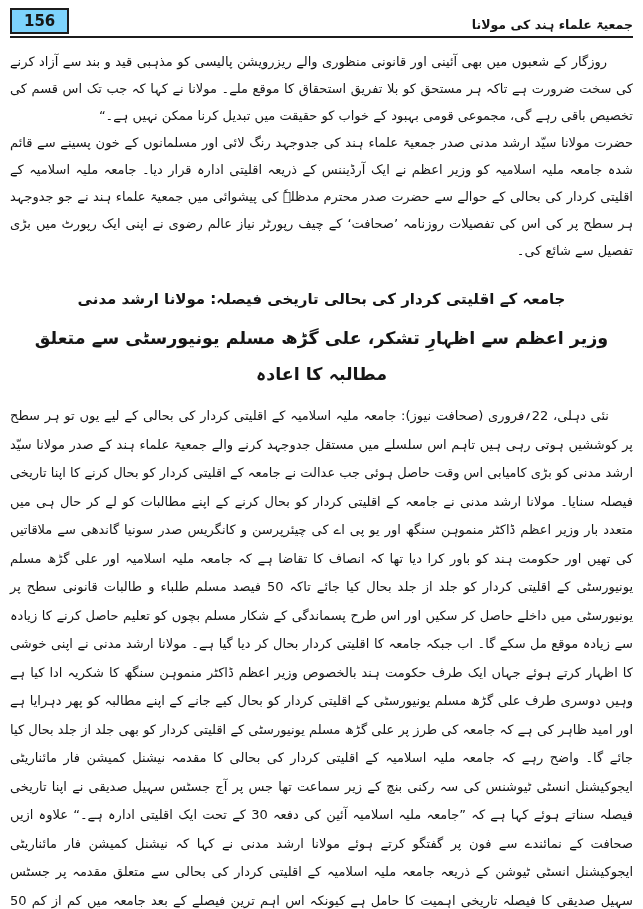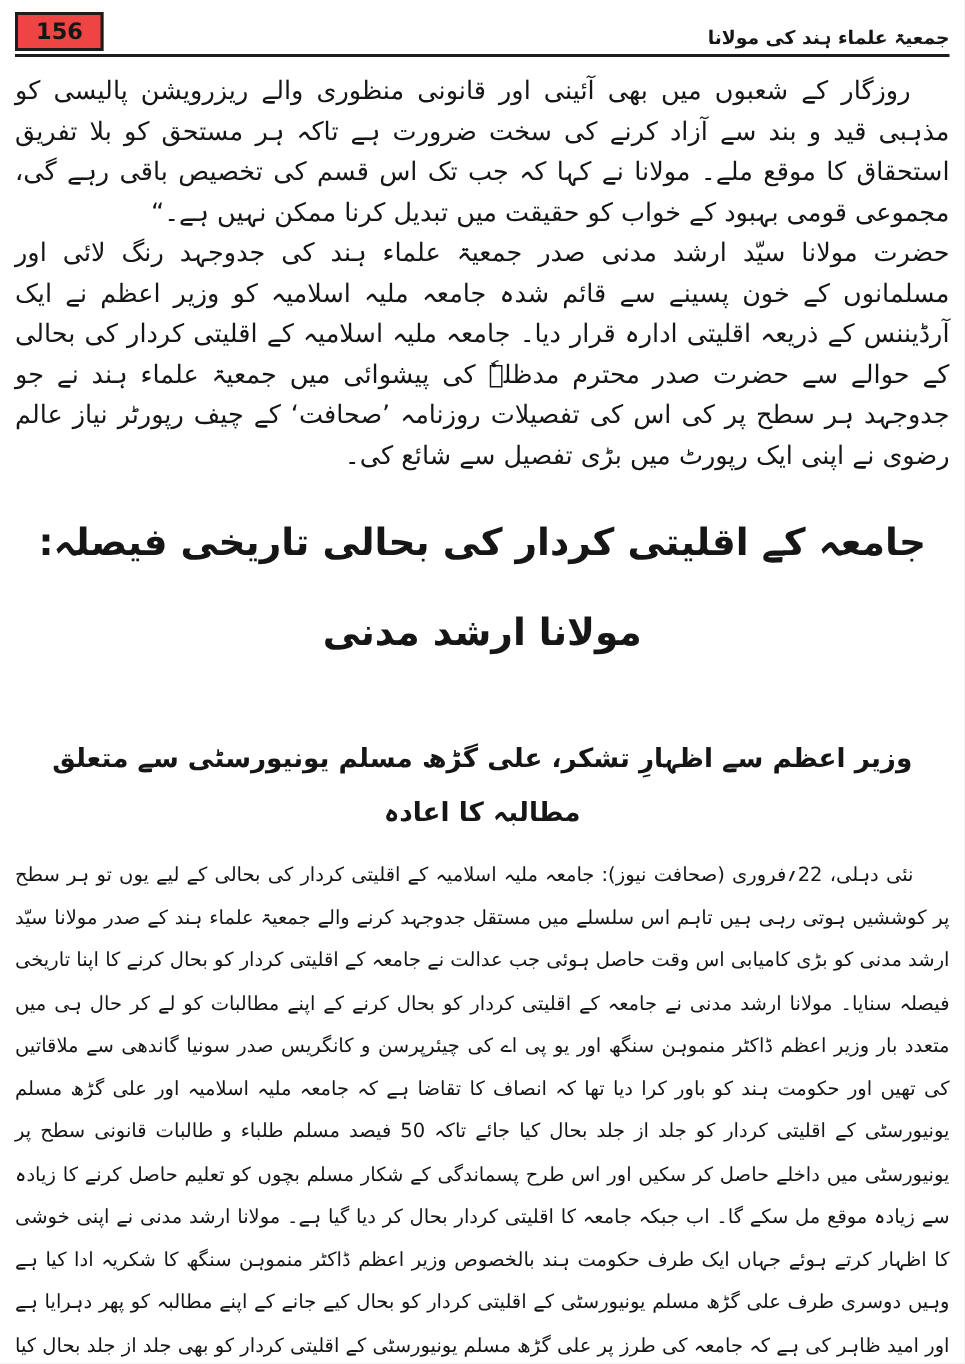--- a/index.html
+++ b/index.html
@@ -31,44 +31,43 @@
   }
   .page-number-box {
     border: 2px solid #1c1c1c;
     padding: 0 12px;
     font-size: 15px;
     font-weight: bold;
     line-height: 22px;
     direction: ltr;
     font-family: "DejaVu Sans", sans-serif;
     margin-bottom: -2px;
-    background: #ef4444;
+    background: #7dd3fc;
   }
   .intro { margin-top: 10px; }
   .para {
-    font-size: 17px;
+    font-size: 13px;
     line-height: 27px;
     text-align: justify;
     text-justify: inter-word;
   }
   .para.indent { text-indent: 26px; }
   .headline {
     margin: 14px 0 10px 0;
     text-align: center;
   }
   .headline .line1 {
-    font-size: 25px;
+    font-size: 15px;
     font-weight: bold;
-    line-height: 60px;
+    line-height: 42px;
   }
   .headline .line2 {
     font-size: 17.5px;
     font-weight: bold;
     line-height: 36px;
-    margin-top: 36px;
   }
   .article-body {
     font-size: 13px;
     line-height: 28.5px;
     text-align: justify;
     text-justify: inter-word;
     text-indent: 24px;
   }
 </style>
 </head>

